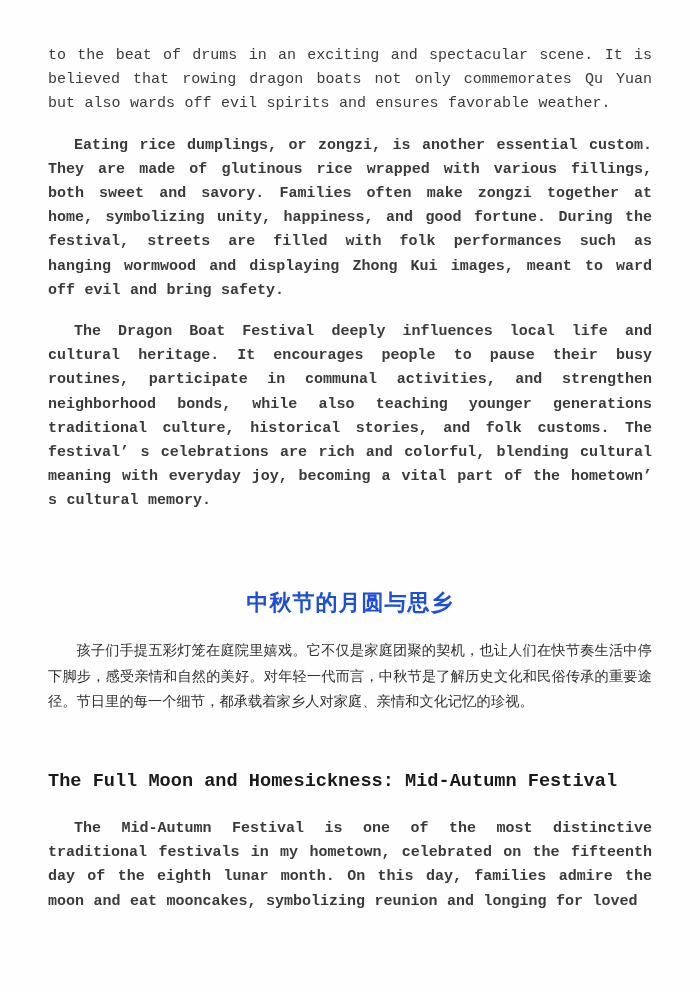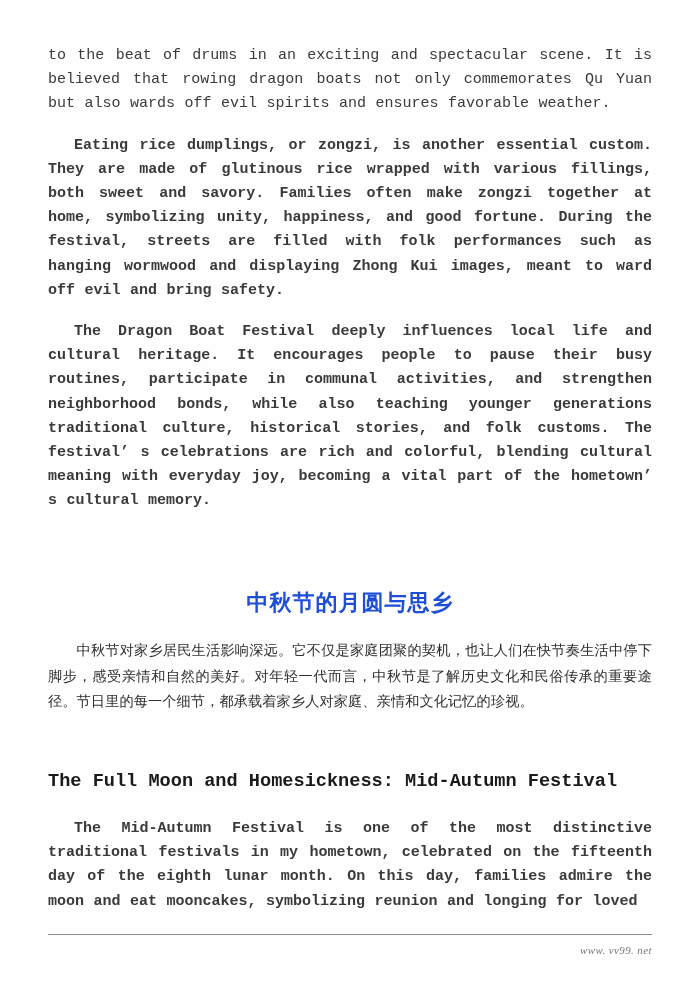--- a/index.html
+++ b/index.html
@@ -162,30 +162,26 @@
 
     <div class="gap-after-en-block"></div>
 
     <h2 class="cn-heading">中秋节的月圆与思乡</h2>
 
     <div class="gap-after-cn-heading"></div>
 
 
 
 
-    <p class="cn indent">中秋节对家乡居民生活影响深远。它不仅是家庭团聚的契机，也让人们在快节奏生活中停下脚步，感受亲情和自然的美好。对年轻一代而言，中秋节是了解历史文化和民俗传承的重要途径。节日里的每一个细节，都承载着家乡人对家庭、亲情和文化记忆的珍视。</p>
+    <p class="cn indent">孩子们手提五彩灯笼在庭院里嬉戏。它不仅是家庭团聚的契机，也让人们在快节奏生活中停下脚步，感受亲情和自然的美好。对年轻一代而言，中秋节是了解历史文化和民俗传承的重要途径。节日里的每一个细节，都承载着家乡人对家庭、亲情和文化记忆的珍视。</p>
 
     <div class="gap-before-en-heading"></div>
 
     <h2 class="en-heading">The Full Moon and Homesickness: Mid-Autumn Festival</h2>
 
     <div class="gap-after-en-heading"></div>
 
     <p class="en indent">The Mid-Autumn Festival is one of the most distinctive traditional festivals in my hometown, celebrated on the fifteenth day of the eighth lunar month. On this day, families admire the moon and eat mooncakes, symbolizing reunion and longing for loved</p>
 
   </div>
 
-  <div class="footer">
-    <hr class="footer-rule">
-    <div class="footer-url">www. vv99. net</div>
-  </div>
 
 </div>
 
 </body></html>

